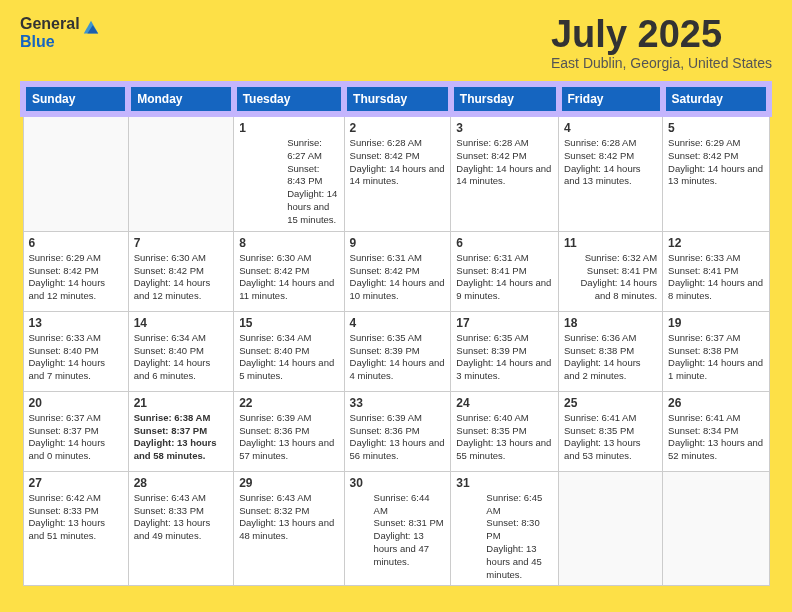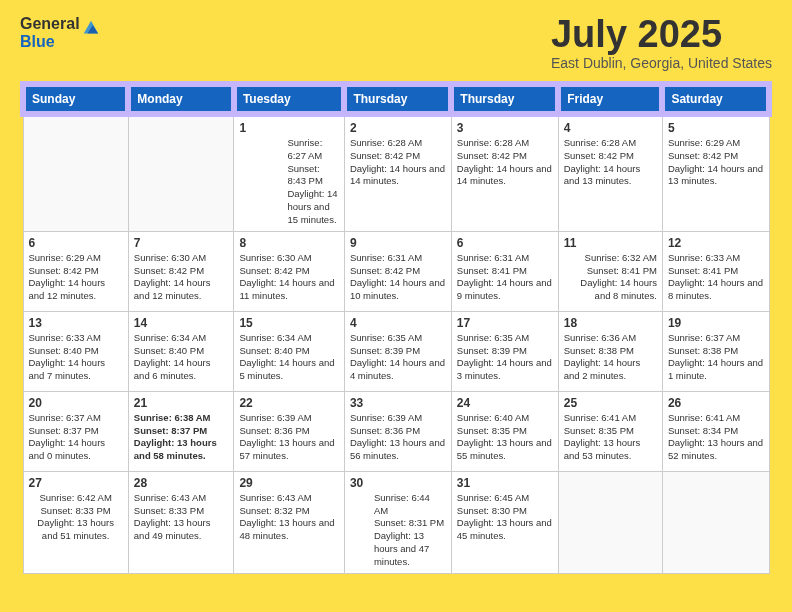--- a/index.html
+++ b/index.html
@@ -296,21 +296,21 @@
           <td>
             <span class="day-num">26</span>
             <div class="cell-text" style="white-space: pre-line;">Sunrise: 6:41 AM
 Sunset: 8:34 PM
 Daylight: 13 hours and 52 minutes.</div>
           </td>
         </tr>
         <tr>
           <td>
             <span class="day-num">27</span>
-            <div class="cell-text" style="white-space: pre-line; text-align: center;">Sunrise: 6:42 AM
+            <div class="cell-text" style="white-space: pre-line;">Sunrise: 6:42 AM
 Sunset: 8:33 PM
 Daylight: 13 hours and 51 minutes.</div>
           </td>
           <td>
             <span class="day-num">28</span>
             <div class="cell-text" style="white-space: pre-line;">Sunrise: 6:43 AM
 Sunset: 8:33 PM
 Daylight: 13 hours and 49 minutes.</div>
           </td>
           <td>
@@ -320,21 +320,21 @@
 Daylight: 13 hours and 48 minutes.</div>
           </td>
           <td>
             <span class="day-num">30</span>
             <div class="cell-text" style="white-space: pre-line; margin-left: 24px;">Sunrise: 6:44 AM
 Sunset: 8:31 PM
 Daylight: 13 hours and 47 minutes.</div>
           </td>
           <td>
             <span class="day-num">31</span>
-            <div class="cell-text" style="white-space: pre-line;">Sunrise: 6:45 AM
+            <div class="cell-text" style="white-space: pre-line; margin-left: 30px;">Sunrise: 6:45 AM
 Sunset: 8:30 PM
 Daylight: 13 hours and 45 minutes.</div>
           </td>
           <td class="empty"></td>
           <td class="empty"></td>
         </tr>
       </tbody>
   </table>
 </div>
 

